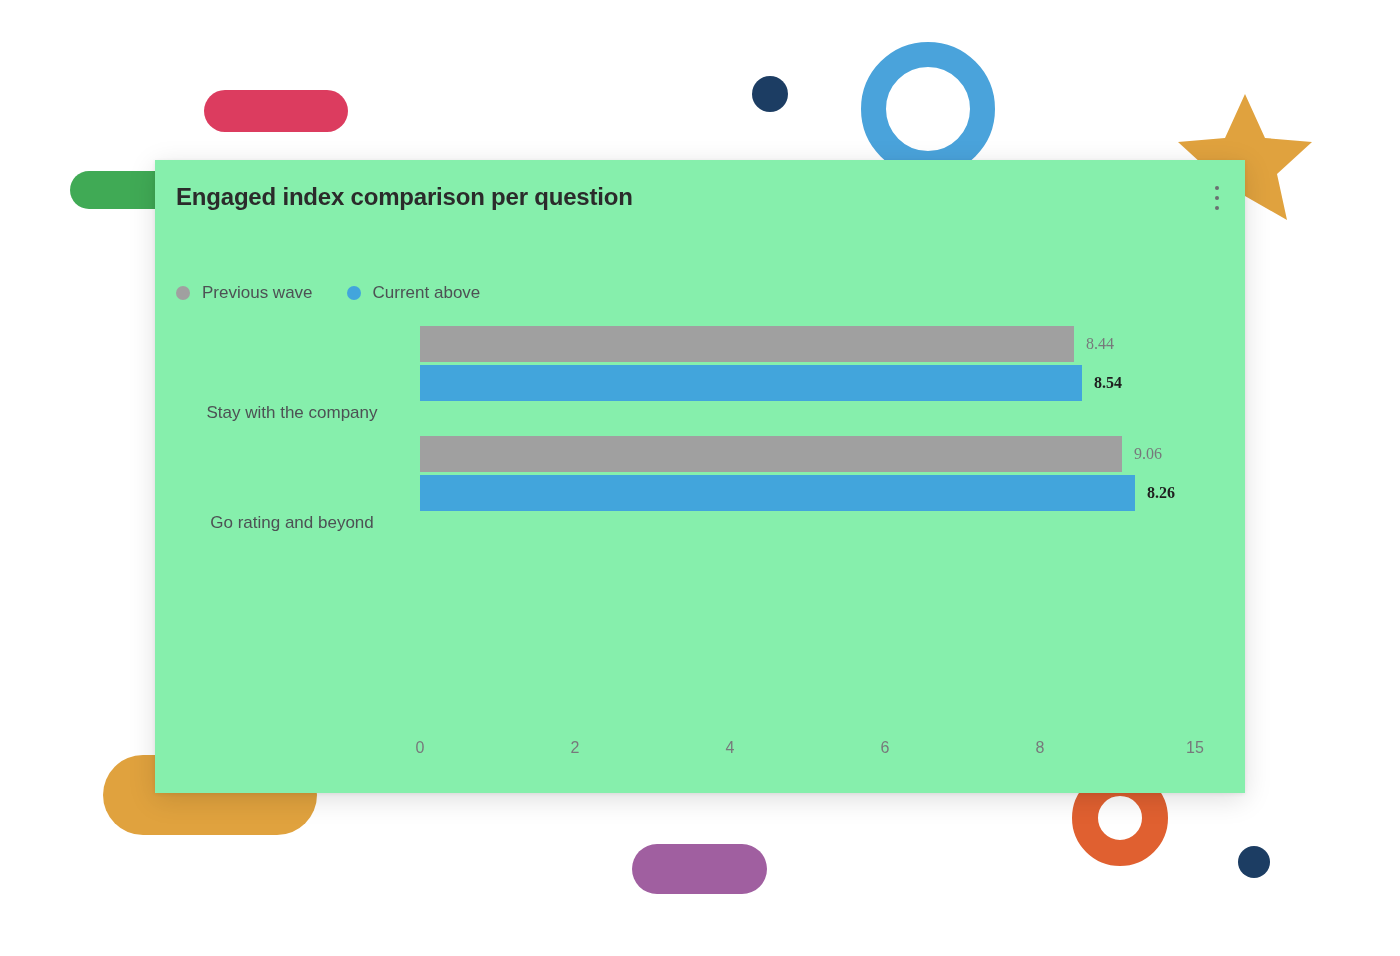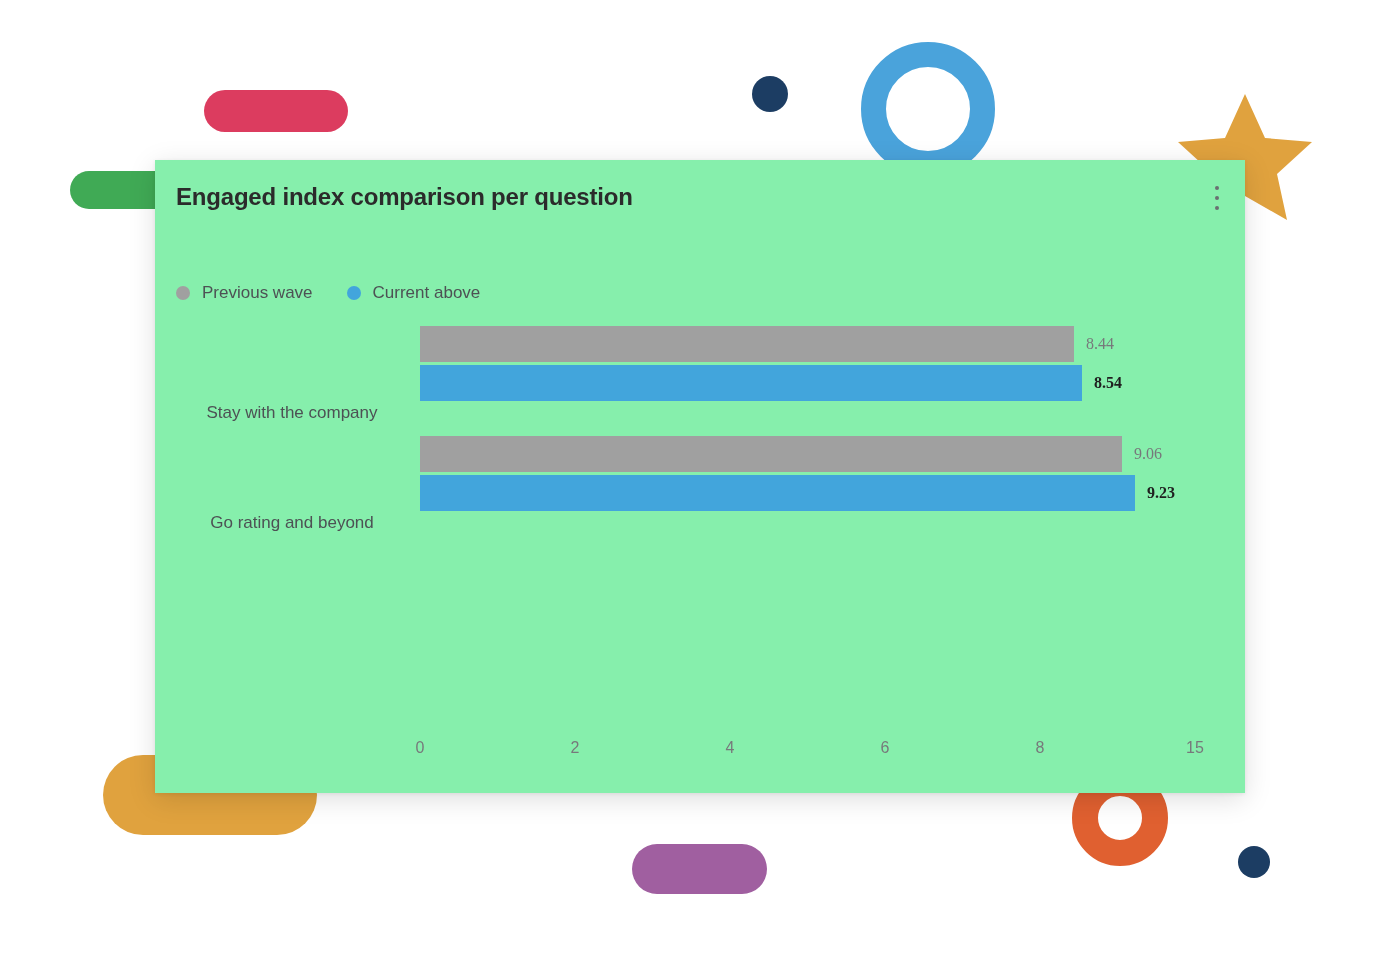--- a/index.html
+++ b/index.html
@@ -239,21 +239,21 @@
         <div class="bar-value bar-value-curr" style="left:674px">8.54</div>
       </div>
 
       <div class="row row-1">
         <div class="cat-label">
           <span>Go rating and beyond</span>
         </div>
         <div class="bar bar-prev" style="width:702px"></div>
         <div class="bar-value bar-value-prev" style="left:714px">9.06</div>
         <div class="bar bar-curr" style="width:715px"></div>
-        <div class="bar-value bar-value-curr" style="left:727px">9.23</div>
+        <div class="bar-value bar-value-curr" style="left:727px">8.26</div>
       </div>
 
 
 
       <div class="x-axis">
         <span class="x-tick" style="left:0px">0</span>
         <span class="x-tick" style="left:155px">2</span>
         <span class="x-tick" style="left:310px">4</span>
         <span class="x-tick" style="left:465px">6</span>
         <span class="x-tick" style="left:620px">8</span>

